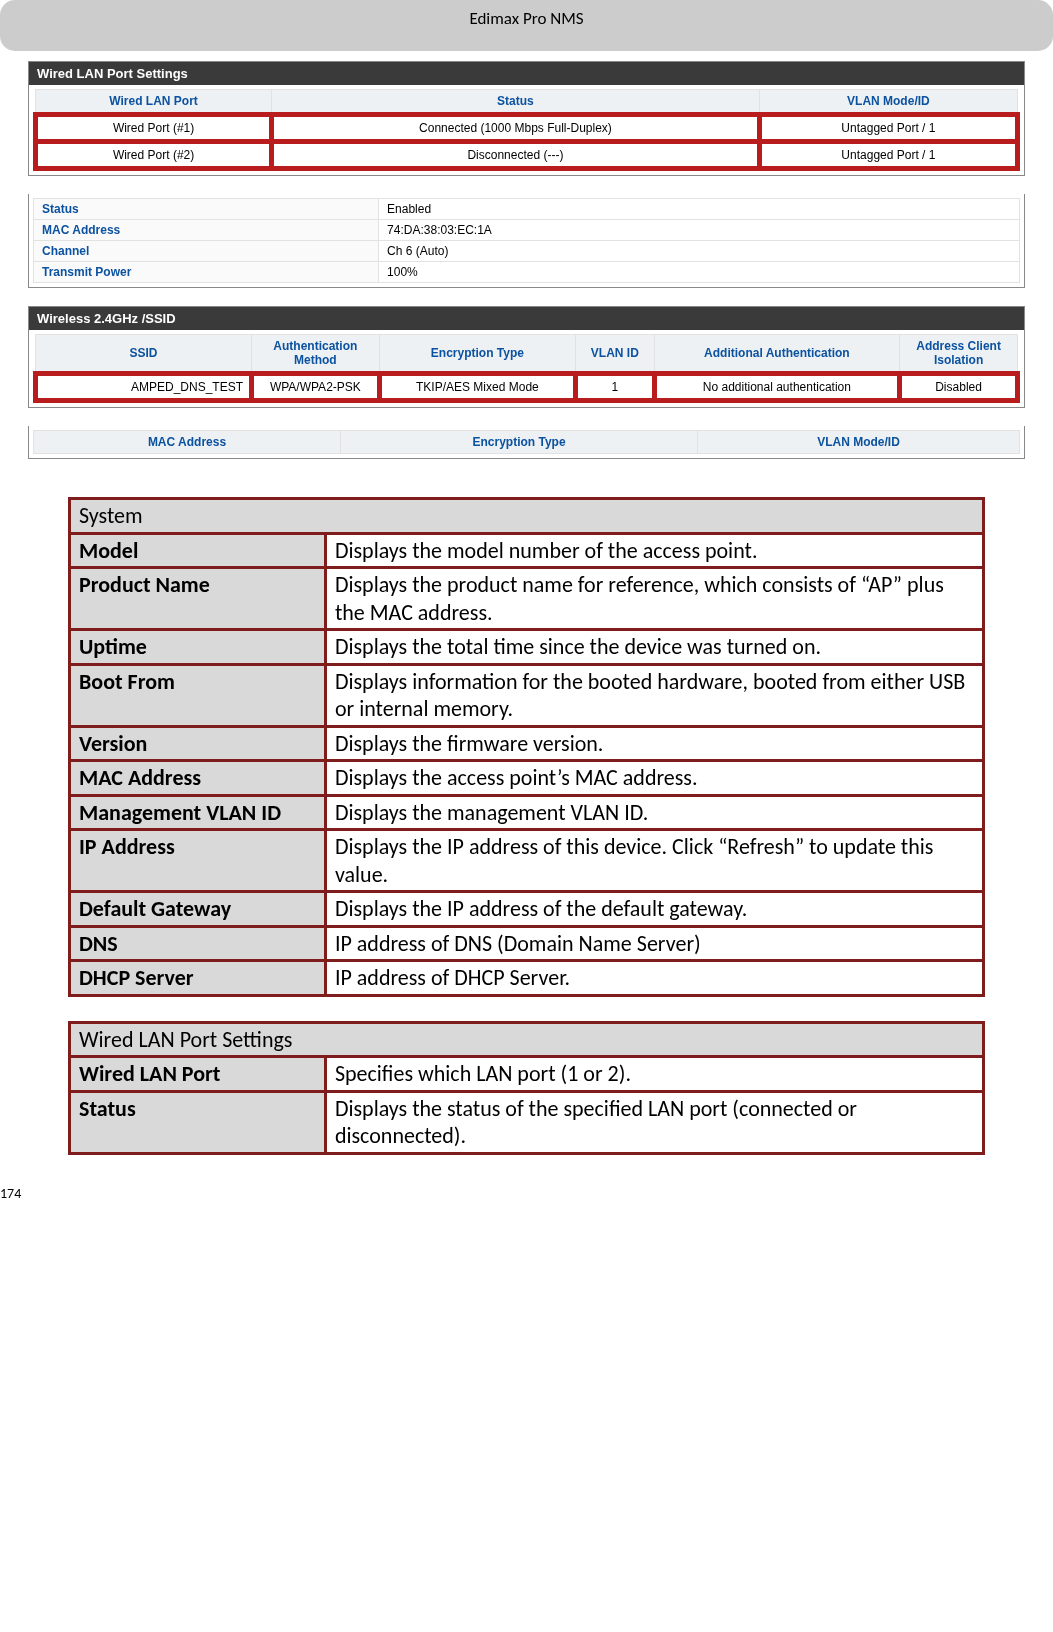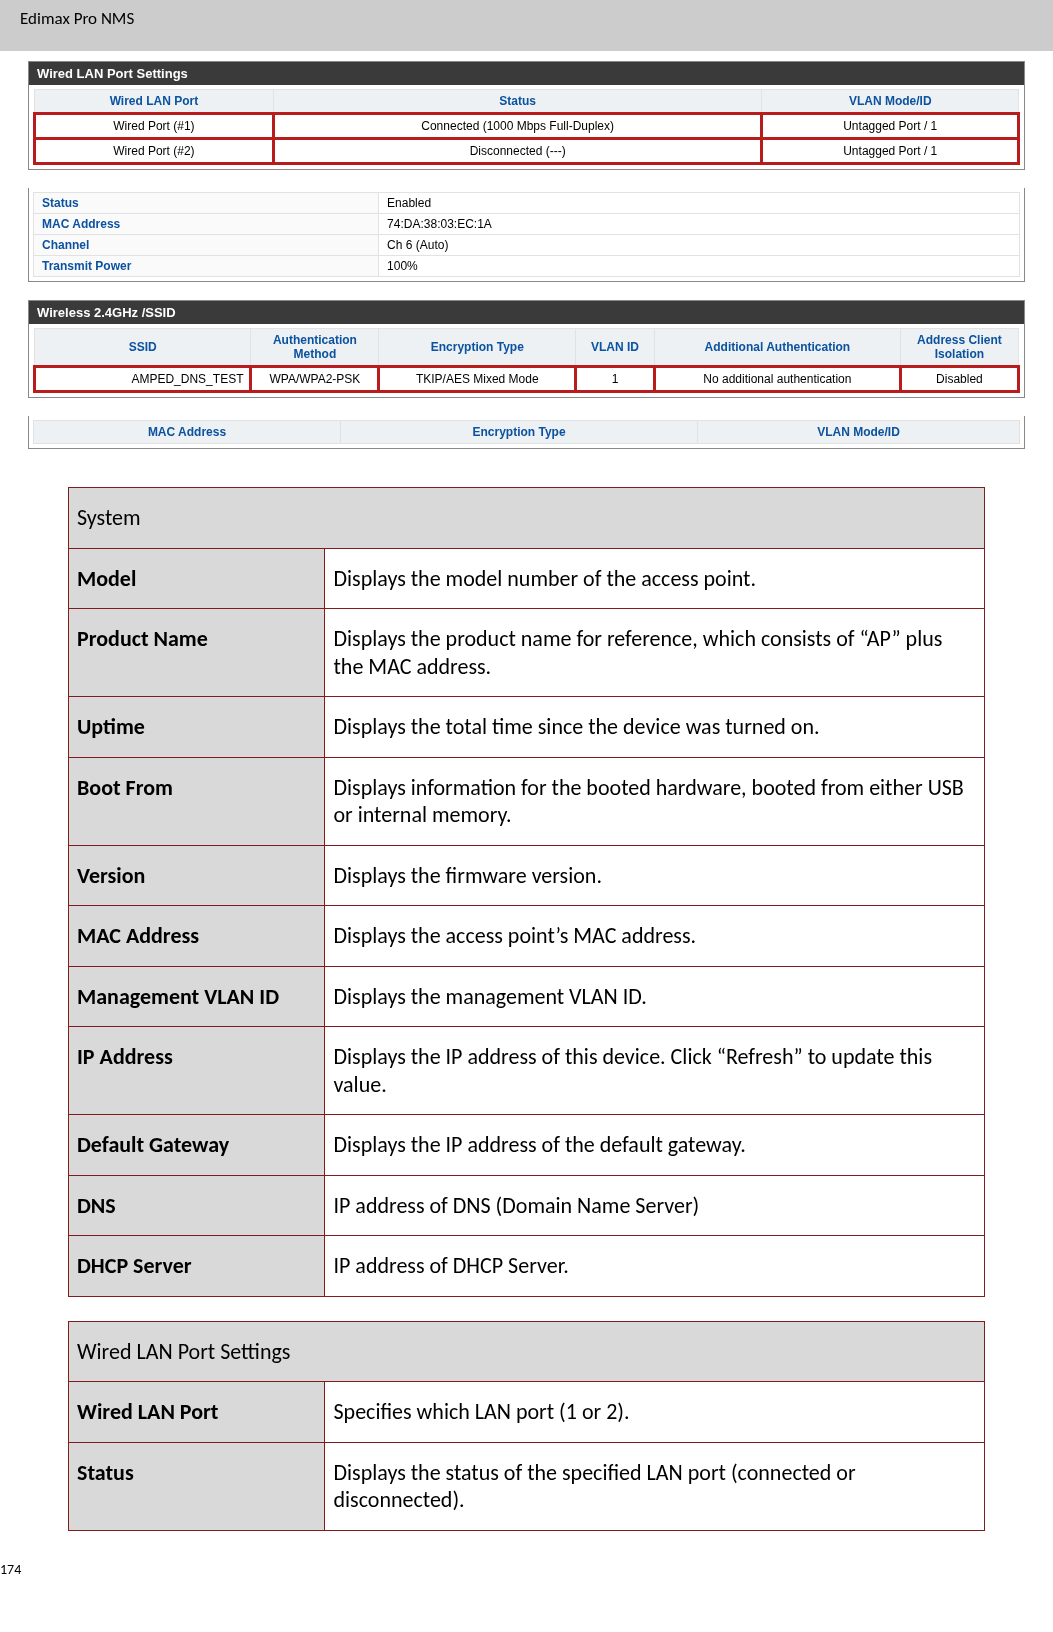--- a/index.html
+++ b/index.html
@@ -5,23 +5,24 @@
   body {
     margin: 0;
     padding: 0;
     font-family: Arial, Helvetica, sans-serif;
     background: #fff;
     width: 1053px;
   }
   .header-bar {
     background: #ccc;
     padding: 8px 20px 22px 20px;
-    text-align: left;
+    text-align: center;
     font-family: Calibri, Arial, sans-serif;
     font-size: 17px;
+    border-radius: 15px;
   }
   .screenshot-area {
     padding: 10px 28px 0 28px;
   }
   .panel-title {
     background: #3a3a3a;
     color: #fff;
     font-weight: bold;
     font-size: 13px;
     padding: 4px 8px;
@@ -44,21 +45,21 @@
     background: #eef1f3;
     color: #0b52a0;
     font-weight: bold;
     padding: 4px 6px;
     text-align: center;
     border: 1px solid #e2e2e2;
   }
   table.data td {
     padding: 4px 6px;
     text-align: center;
-    border: 3px solid #b91c1c;
+    border: 5px solid #b91c1c;
   }
   table.kv {
     width: 100%;
     border-collapse: collapse;
     font-size: 12px;
   }
   table.kv td.k {
     color: #0b52a0;
     font-weight: bold;
     width: 35%;
@@ -75,22 +76,22 @@
     padding: 20px 68px 0 68px;
     font-family: Calibri, Arial, sans-serif;
   }
   table.doc {
     width: 100%;
     border-collapse: collapse;
     font-size: 22px;
     margin-bottom: 24px;
   }
   table.doc td {
-    border: 1px solid #7f1d1d;
-    padding: 16px 8px;
+    border: 3px solid #7f1d1d;
+    padding: 2px 8px;
     vertical-align: top;
     line-height: 1.25;
   }
   table.doc td.section {
     background: #d9d9d9;
   }
   table.doc td.label {
     background: #d9d9d9;
     font-weight: bold;
     width: 28%;

